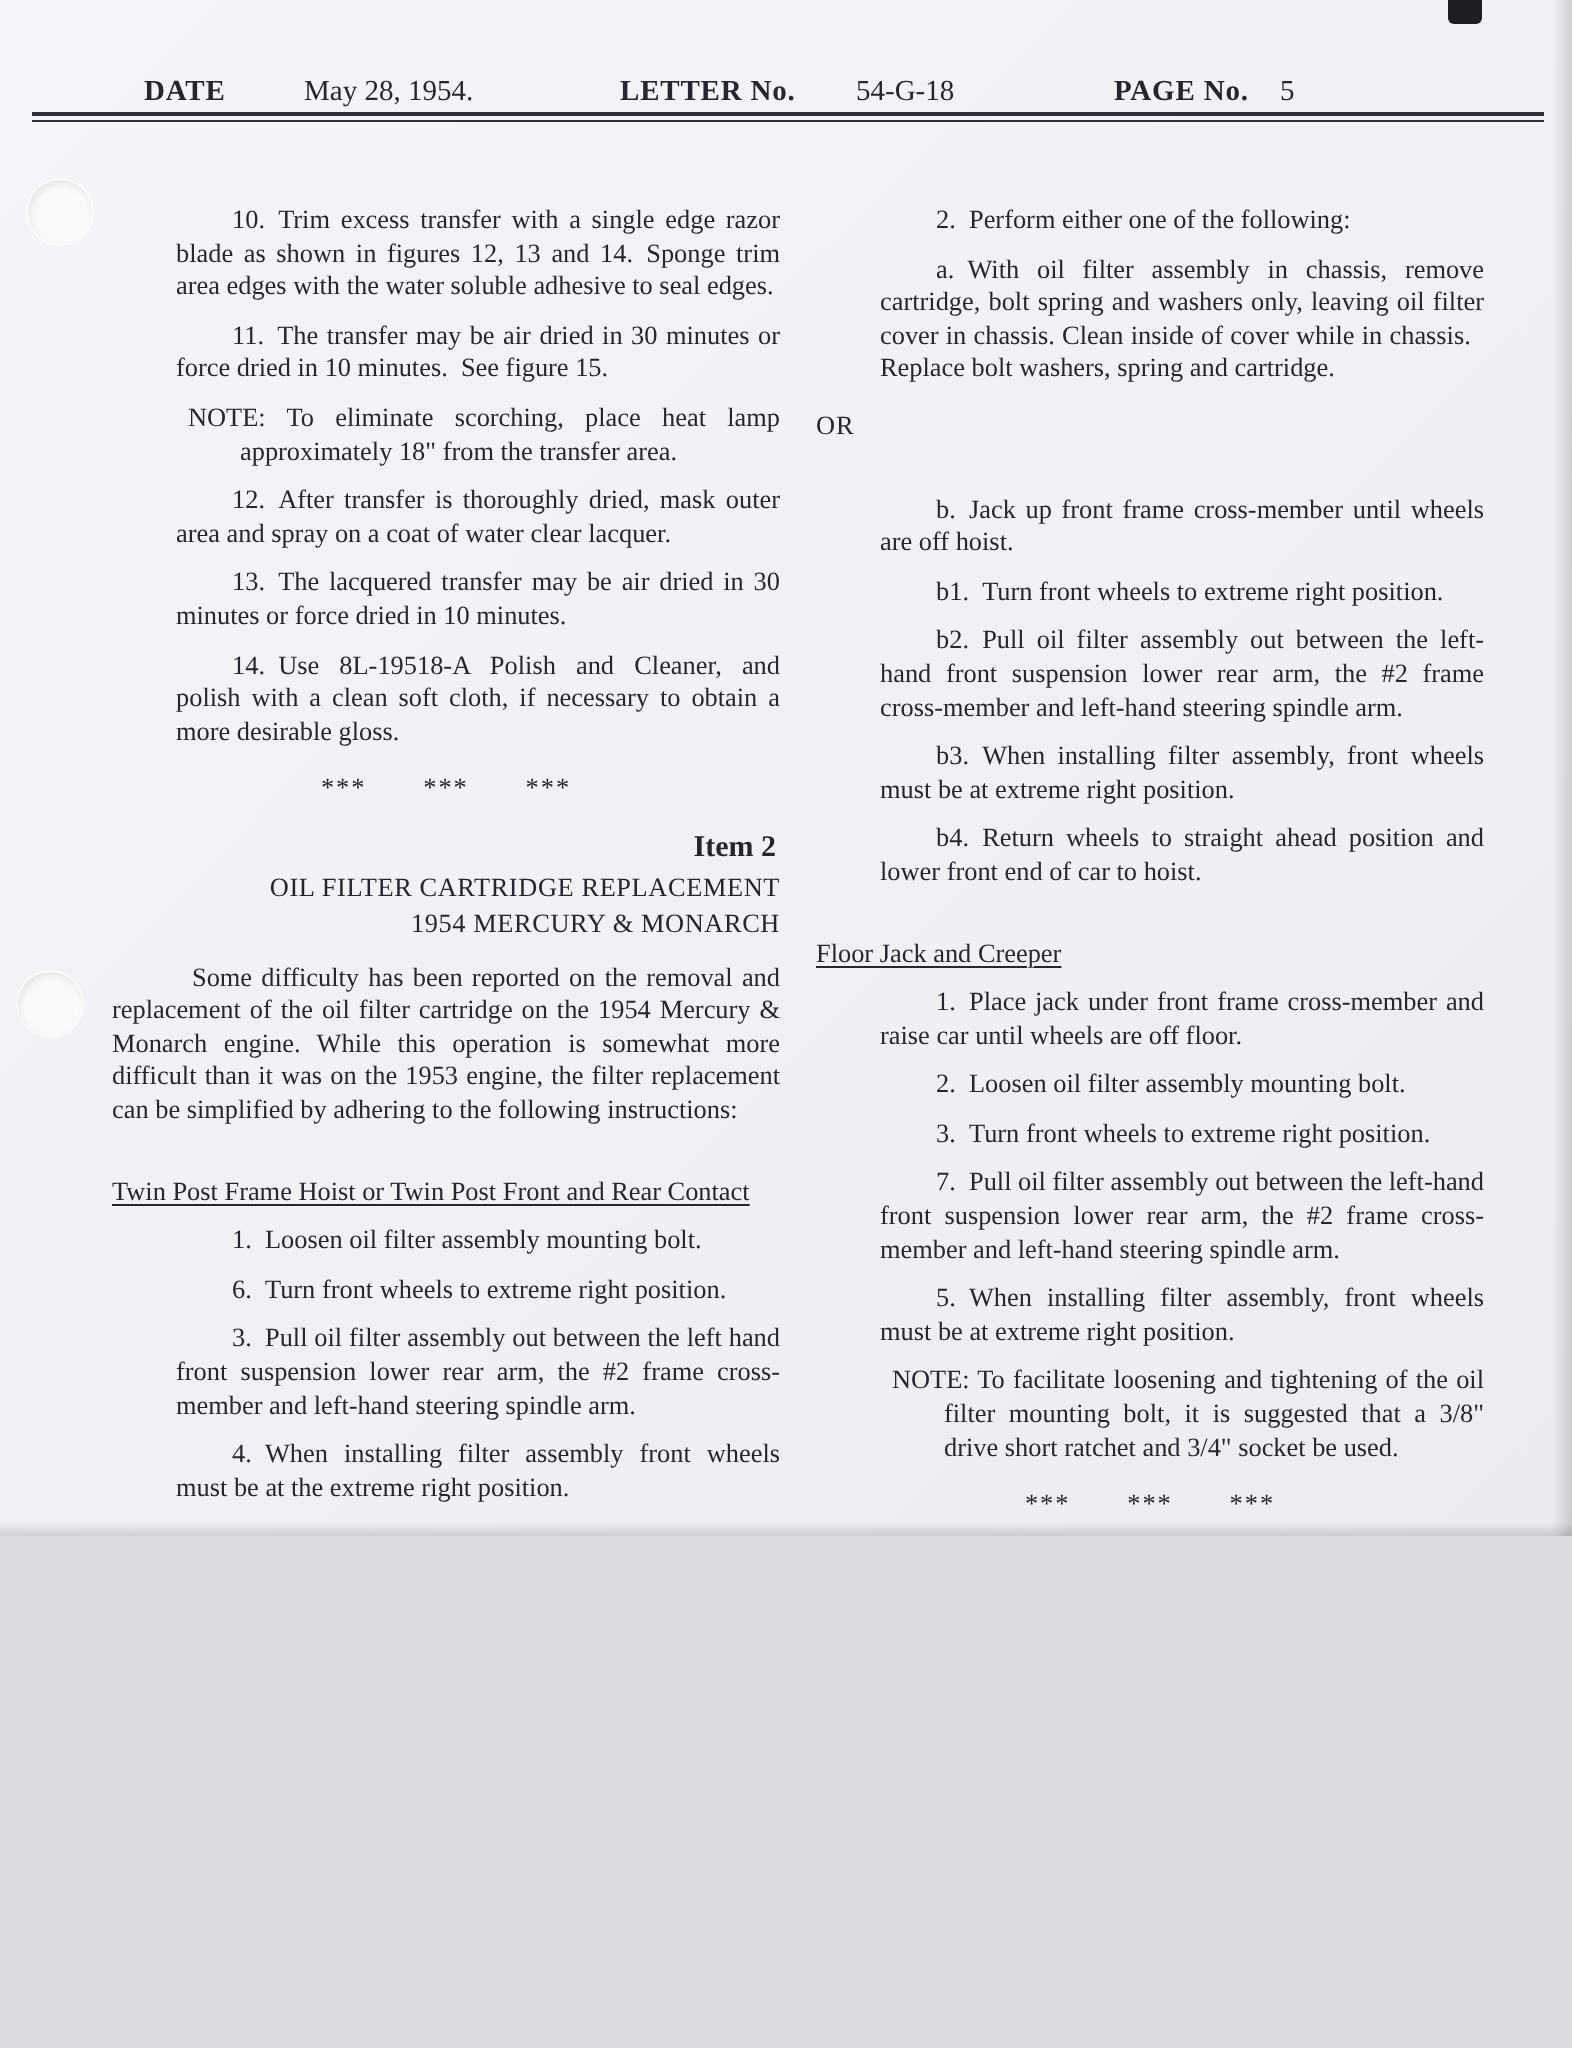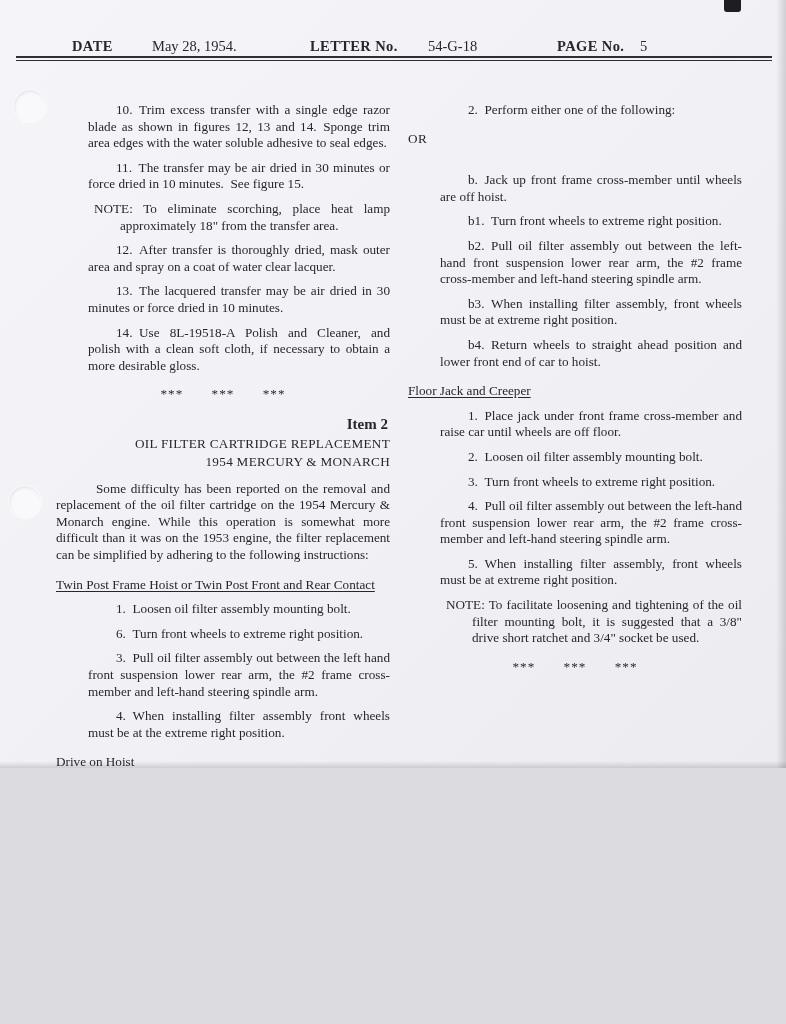--- a/index.html
+++ b/index.html
@@ -46,21 +46,21 @@
     font-size:13.2px; line-height:16.6px; text-align:justify; }
   .col { flex:1; min-width:0; }
   p { margin:0 0 8px 0; }
   .num   { text-indent:28px;margin-left:32px; }
   .intro { text-indent:40px; }
   .note  { margin-left:38px; padding-left:26px; text-indent:-26px; margin-top:2px; }
   .stars { text-align:center; margin:12px 0 13px; text-indent:0; letter-spacing:1px; }
   .item2 { text-align:right; font-weight:bold; font-size:15px; margin:2px 2px 3px 0; }
   .title { margin:0 0 2px 0; letter-spacing:0.3px; text-align:right; }
   .title.last { margin-bottom:10px; }
-  .head  { margin-top:13px; margin-bottom:8px; }
+  .head  { margin-top:24px; margin-bottom:8px; }
   .underline { text-decoration:underline; text-underline-offset:2px; }
   .or    { margin:12px 0 25px; letter-spacing:0.5px; }
 </style>
 </head>
 <body>
 
 <div class="sheet">
 
   <div class="hole h1"></div>
   <div class="hole h2"></div>
@@ -97,30 +97,31 @@
       <p class="num">1. Loosen oil filter assembly mounting bolt.</p>
       <p class="num">6. Turn front wheels to extreme right position.</p>
       <p class="num">3. Pull oil filter assembly out between the left hand front suspension lower rear arm, the #2 frame cross-member and left-hand steering spindle arm.</p>
       <p class="num">4. When installing filter assembly front wheels must be at the extreme right position.</p>
       <p class="head"><span class="underline">Drive on Hoist</span></p>
       <p class="num">1. Loosen oil filter assembly mounting bolt.</p>
     </div>
 
     <div class="col">
       <p class="num">2. Perform either one of the following:</p>
+      <p class="num">a. With oil filter assembly in chassis, remove cartridge, bolt spring and washers only, leaving oil filter cover in chassis. Clean inside of cover while in chassis. Replace bolt washers, spring and cartridge.</p>
       <p class="or">OR</p>
       <p class="num">b. Jack up front frame cross-member until wheels are off hoist.</p>
       <p class="num">b1. Turn front wheels to extreme right position.</p>
       <p class="num">b2. Pull oil filter assembly out between the left-hand front suspension lower rear arm, the #2 frame cross-member and left-hand steering spindle arm.</p>
       <p class="num">b3. When installing filter assembly, front wheels must be at extreme right position.</p>
       <p class="num">b4. Return wheels to straight ahead position and lower front end of car to hoist.</p>
       <p class="head"><span class="underline">Floor Jack and Creeper</span></p>
       <p class="num">1. Place jack under front frame cross-member and raise car until wheels are off floor.</p>
       <p class="num">2. Loosen oil filter assembly mounting bolt.</p>
       <p class="num">3. Turn front wheels to extreme right position.</p>
-      <p class="num">4. Pull oil filter assembly out between the left-hand front suspension lower rear arm, the #2 frame cross-member and left-hand steering spindle arm.</p>
+      <p class="num">7. Pull oil filter assembly out between the left-hand front suspension lower rear arm, the #2 frame cross-member and left-hand steering spindle arm.</p>
       <p class="num">5. When installing filter assembly, front wheels must be at extreme right position.</p>
       <p class="note">NOTE: To facilitate loosening and tightening of the oil filter mounting bolt, it is suggested that a 3/8" drive short ratchet and 3/4" socket be used.</p>
       <p class="stars">***  ***  ***</p>
     </div>
 
   </div>
 </div>
 
 </body></html>

